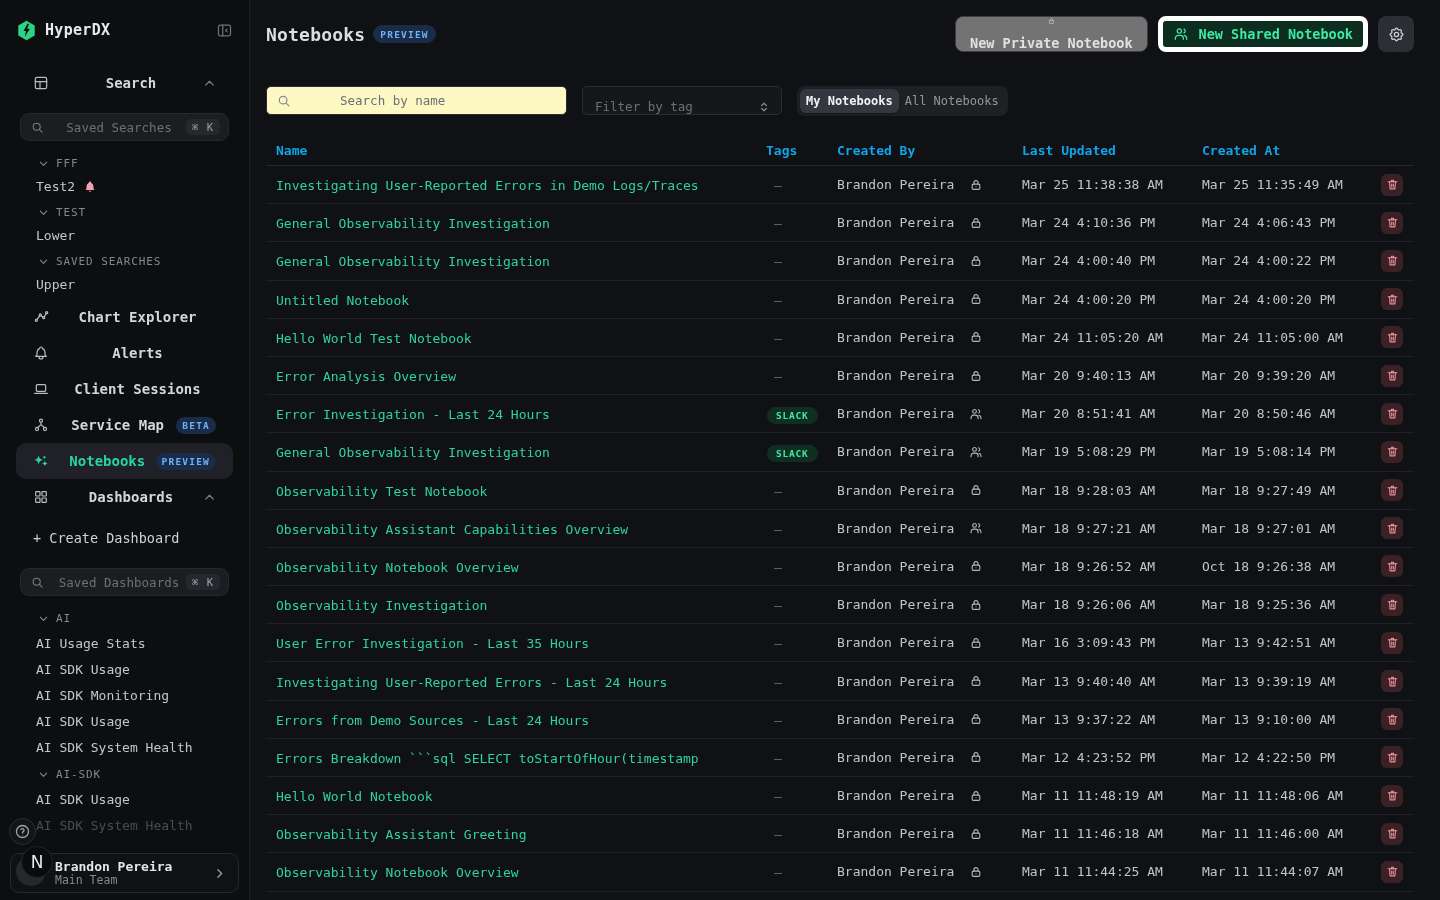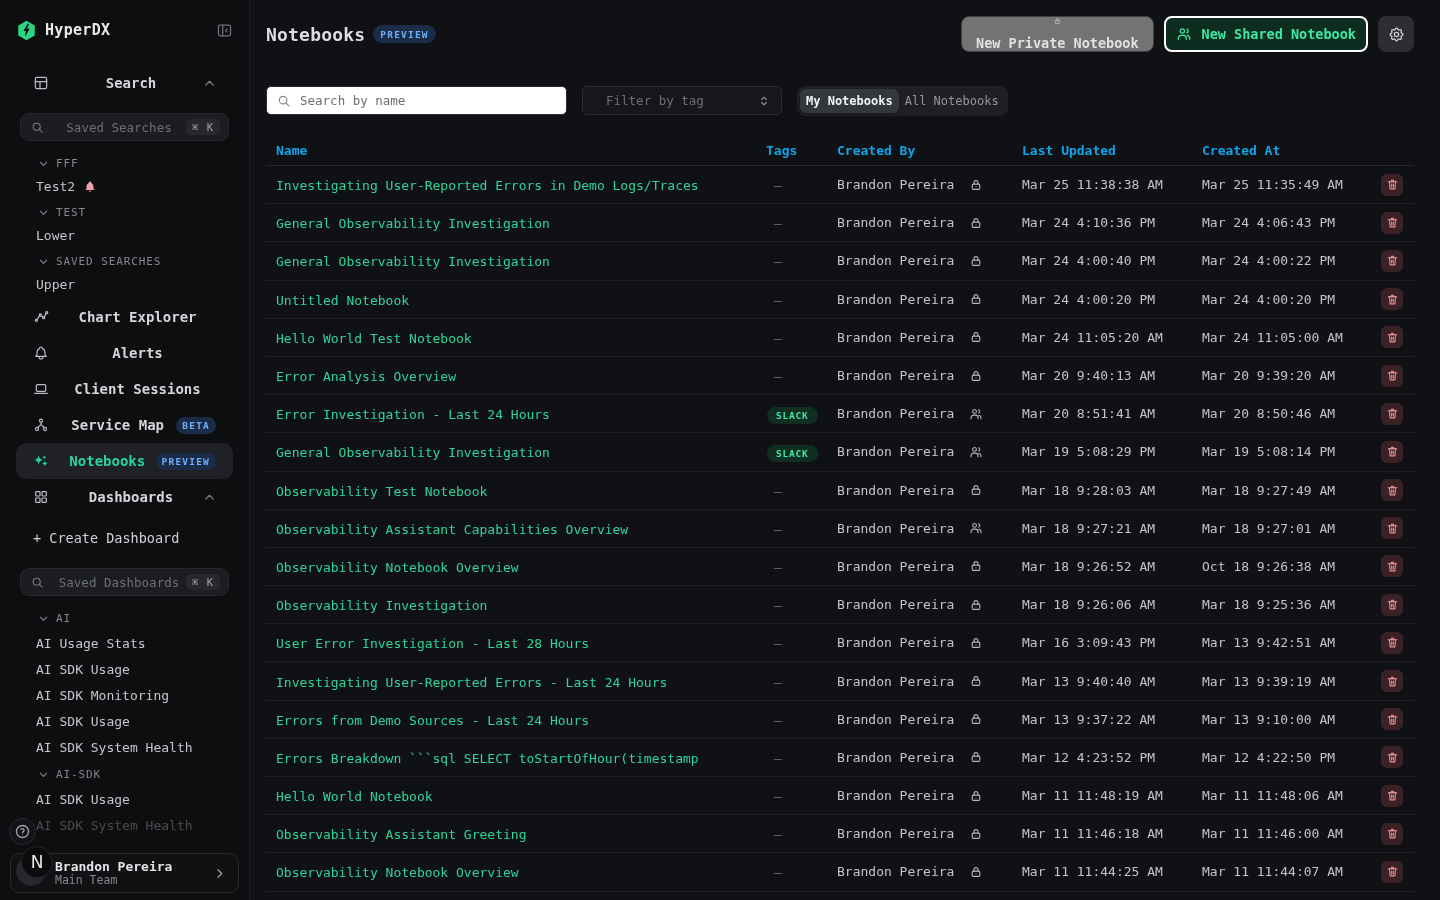--- a/index.html
+++ b/index.html
@@ -104,33 +104,33 @@
   font-size:9.5px; font-weight:bold; letter-spacing:1.2px; border-radius:20px;
   padding:4px 7px 3px 7px;
 }
 .mh-actions { margin-left:auto; display:flex; align-items:center; gap:10px; }
 .btn {
   height:36px; border-radius:8px; display:flex; align-items:center; gap:10px;
   font-family:inherit; font-size:13.5px; font-weight:bold; cursor:pointer; padding:0 18px;
 }
 .btn-private { background:#737373; border:1px solid #3c3e44; color:#dfe1e4; padding:0 14px;flex-direction:column; }
 .btn-private .b-icon { color:#c9cbd0; }
-.btn-shared { background:#0d2d20; border:2px solid #ffffff; color:#3de9a4; padding:0 10px; }
+.btn-shared { background:#0d2d20; border:5px solid #ffffff; color:#3de9a4; padding:0 10px; }
 .btn-shared .b-icon { color:#3de9a4; }
 .btn-gear { width:36px; justify-content:center; padding:0; background:#2c2e33; border:none; color:#cdcfd4; }
 
 .controls { display:flex; align-items:center; margin-top:34px; height:29px; }
 .ctl-search {
-  width:301px; height:29px; background:#ffffff; border:1px solid #2a2c31; border-radius:5px;
-  display:flex; align-items:center; padding:0 10px; color:#6c6f76; font-size:12.5px; cursor:text;
+  width:301px; height:29px; background:#fef9c3; border:1px solid #2a2c31; border-radius:5px;
+  display:flex; align-items:center; padding:0 10px; color:#6c6f76; font-size:12.5px; cursor:text;gap:40px;
 }
 .ctl-search .ci { width:14px; height:14px; margin-right:9px; color:#84878e; }
 .ctl-select {
   width:200px; height:29px; margin-left:15px; background:#16171b; border:1px solid #2a2c31;
-  border-radius:5px; display:flex; align-items:center; padding:0 10px 0 23px;
+  border-radius:5px; display:flex; align-items:flex-end; padding:0 10px 0 12px;
   color:#6c6f76; font-size:12.5px; cursor:pointer;
 }
 .ctl-select .sel-ph { flex:1; }
 .ctl-select .sel-chev { color:#84878e; }
 .segmented {
   margin-left:15px; background:#1e2024; border-radius:8px; padding:3px; display:flex; height:30px;
 }
 .seg {
   display:flex; align-items:center; padding:0 6px; border-radius:6px; font-size:12px;
   color:#94969c; cursor:pointer; white-space:nowrap;
@@ -793,21 +793,21 @@
     <div class="c-actions">
       <button class="trash-btn">
         <svg width="13" height="13">
                   <use href="#i-trash"></use>
                 </svg>
       </button>
     </div>
   </div>
 
   <div class="trow">
-    <div class="c-name"><a class="nb-link">User Error Investigation - Last 28 Hours</a></div>
+    <div class="c-name"><a class="nb-link">User Error Investigation - Last 35 Hours</a></div>
     <div class="c-tags">
       <span class="tag-dash">—</span>
       
     </div>
     <div class="c-by">
       <span>Brandon Pereira</span>
       <span class="vis-icon">
                 <svg width="14" height="14">
                   <use href="#i-lock"></use>
                 </svg>

